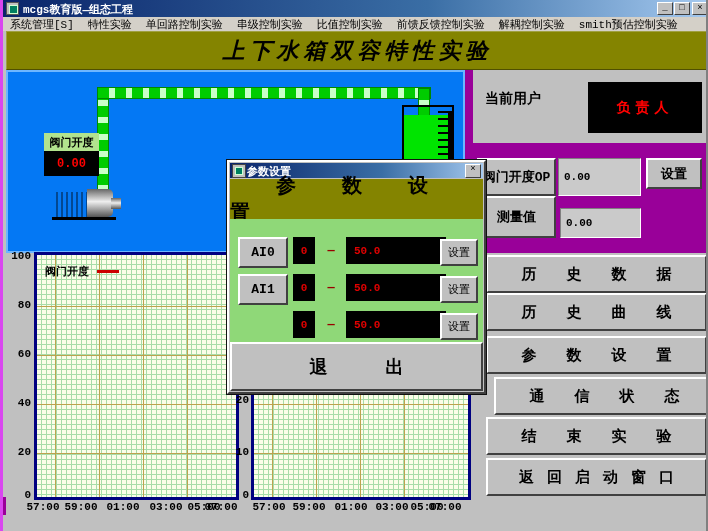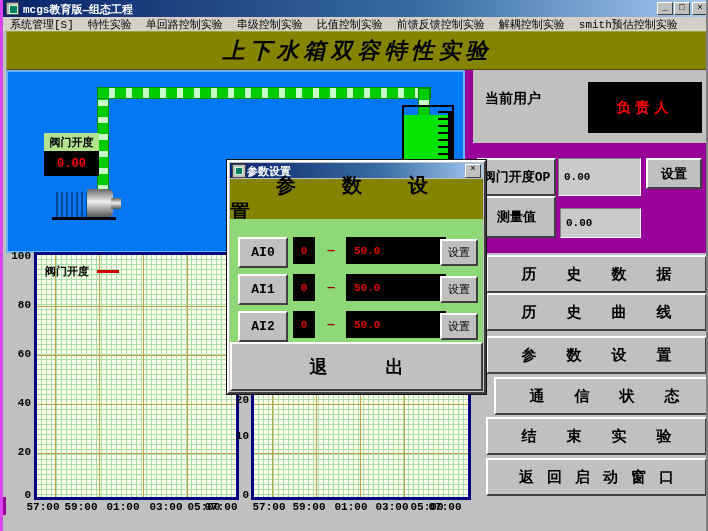--- a/index.html
+++ b/index.html
@@ -155,21 +155,21 @@
   <div class="abs ylab" style="left:2px;top:489px;width:26px;">0</div>
   <div class="abs xlab" style="left:23px;top:501px;">57:00</div>
   <div class="abs xlab" style="left:61px;top:501px;">59:00</div>
   <div class="abs xlab" style="left:103px;top:501px;">01:00</div>
   <div class="abs xlab" style="left:146px;top:501px;">03:00</div>
   <div class="abs xlab" style="left:184px;top:501px;">05:00</div>
   <div class="abs xlab" style="left:201px;top:501px;">07:00</div>
 
   <div class="abs plot" style="left:248px;top:252px;width:220px;height:248px;"></div>
   <div class="abs ylab" style="left:230px;top:394px;width:16px;">20</div>
-  <div class="abs ylab" style="left:230px;top:430px;width:16px;text-align:right;">10</div>
+  <div class="abs ylab" style="left:230px;top:446px;width:16px;text-align:right;">10</div>
   <div class="abs ylab" style="left:230px;top:489px;width:16px;">0</div>
   <div class="abs xlab" style="left:249px;top:501px;">57:00</div>
   <div class="abs xlab" style="left:289px;top:501px;">59:00</div>
   <div class="abs xlab" style="left:331px;top:501px;">01:00</div>
   <div class="abs xlab" style="left:372px;top:501px;">03:00</div>
   <div class="abs xlab" style="left:407px;top:501px;">05:00</div>
   <div class="abs xlab" style="left:425px;top:501px;">07:00</div>
 
   <div class="abs" style="left:0;top:497px;width:3px;height:18px;background:#990099;"></div>
 
@@ -189,21 +189,20 @@
       <div class="dlg-dash ctr" style="top:18px;">—</div>
       <div class="dlg-hi" style="top:18px;">50.0</div>
       <div class="dlg-set raised ctr" style="top:20px;">设置</div>
 
       <div class="dlg-ch raised ctr" style="top:55px;">AI1</div>
       <div class="dlg-lo ctr" style="top:55px;">0</div>
       <div class="dlg-dash ctr" style="top:55px;">—</div>
       <div class="dlg-hi" style="top:55px;">50.0</div>
       <div class="dlg-set raised ctr" style="top:57px;">设置</div>
 
-      <div class="dlg-ch raised ctr" style="top:92px;">AI2</div>
       <div class="dlg-lo ctr" style="top:92px;">0</div>
       <div class="dlg-dash ctr" style="top:92px;">—</div>
       <div class="dlg-hi" style="top:92px;">50.0</div>
       <div class="dlg-set raised ctr" style="top:94px;">设置</div>
     </div>
     <div id="dlg-footer" class="raised ctr b">退出</div>
   </div>
 
 </div>
 

